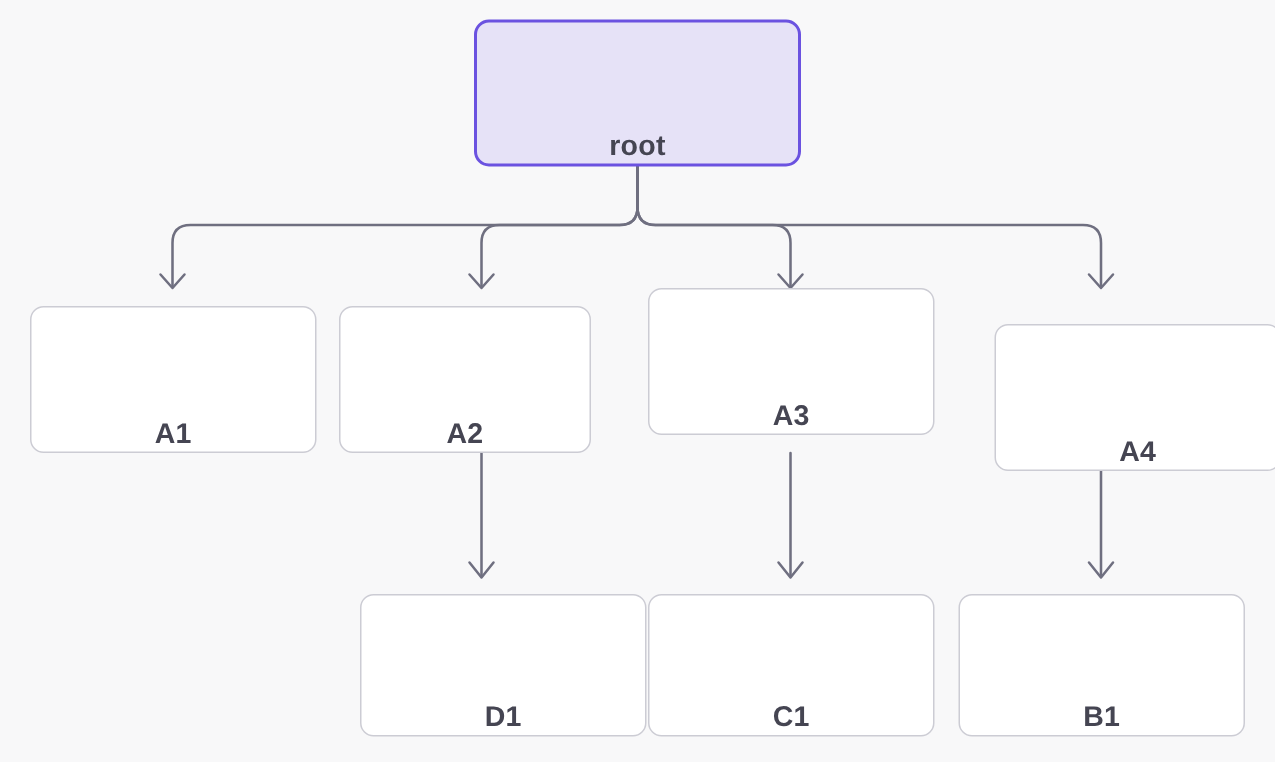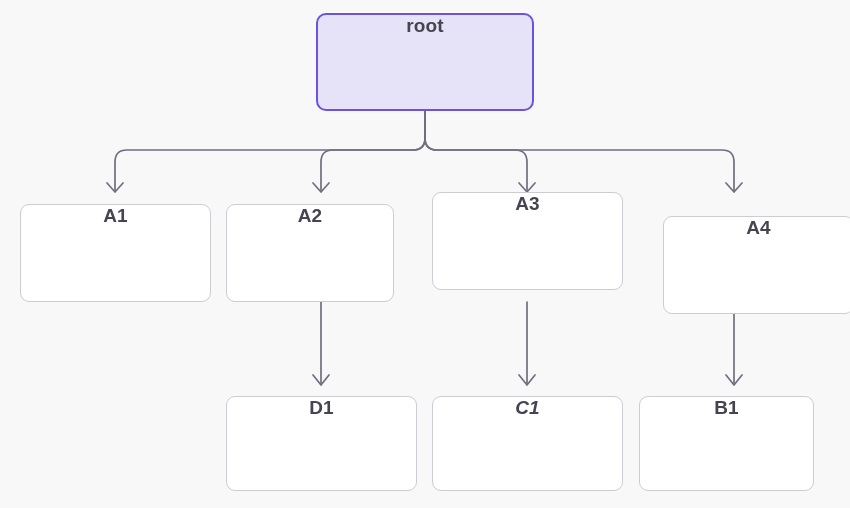--- a/index.html
+++ b/index.html
@@ -22,21 +22,21 @@
     position: absolute;
     left: 0;
     top: 0;
     width: 850px;
     height: 508px;
   }
   .node {
     position: absolute;
     box-sizing: border-box;
     display: flex;
-    align-items: flex-start;
+    align-items: flex-end;
     justify-content: center;
     border-radius: 9px;
     font-size: 19px;
     font-weight: bold;
     letter-spacing: 0.2px;
     color: #454552;
     background: #ffffff;
     border: 1.6px solid #ccccd4;
   }
   .node.root {
@@ -90,25 +90,25 @@
   </div>
 
   <div class="node" style="left:432px; top:192px; width:191px; height:98px;">
     <span>A3</span>
   </div>
 
   <div class="node" style="left:639px; top:216px; width:191px; height:98px;margin-left:24px;">
     <span>A4</span>
   </div>
 
-  <div class="node" style="left:226px; top:396px; width:191px; height:95px;">
+  <div class="node" style="left:240px; top:396px; width:191px; height:95px;">
     <span>D1</span>
   </div>
 
-  <div class="node" style="left:432px; top:396px; width:191px; height:95px;font-style:italic;">
+  <div class="node" style="left:432px; top:396px; width:191px; height:95px;">
     <span>C1</span>
   </div>
 
-  <div class="node" style="left:639px; top:396px; width:175px; height:95px;">
+  <div class="node" style="left:639px; top:396px; width:191px; height:95px;">
     <span>B1</span>
   </div>
 
 </div>
 
 </body></html>

